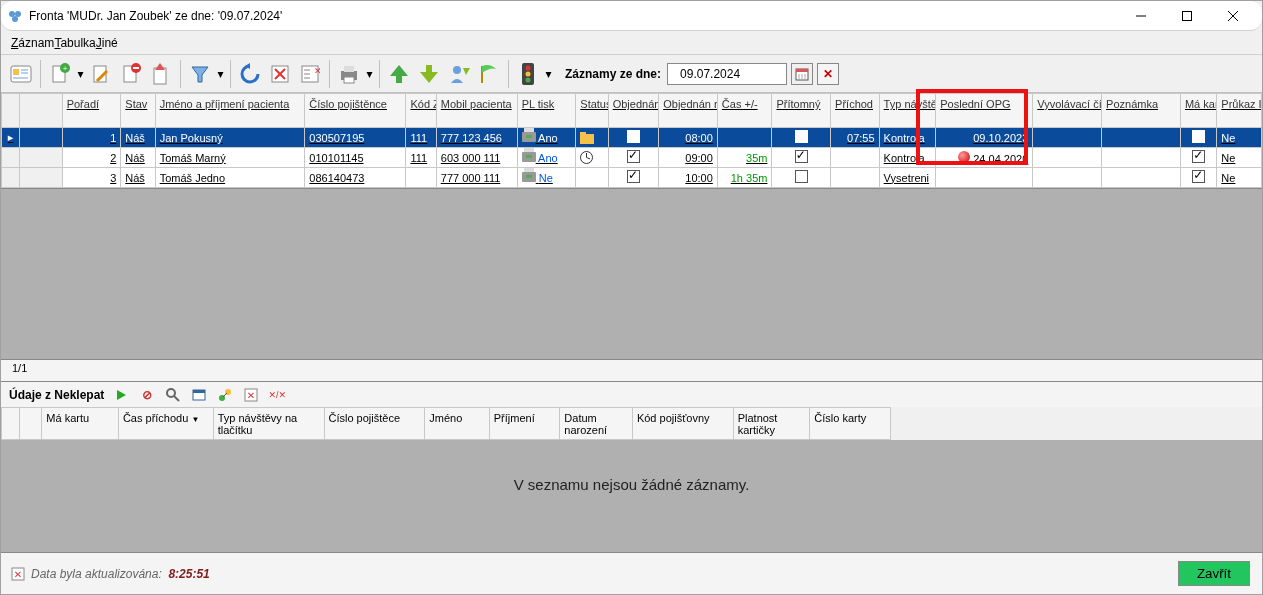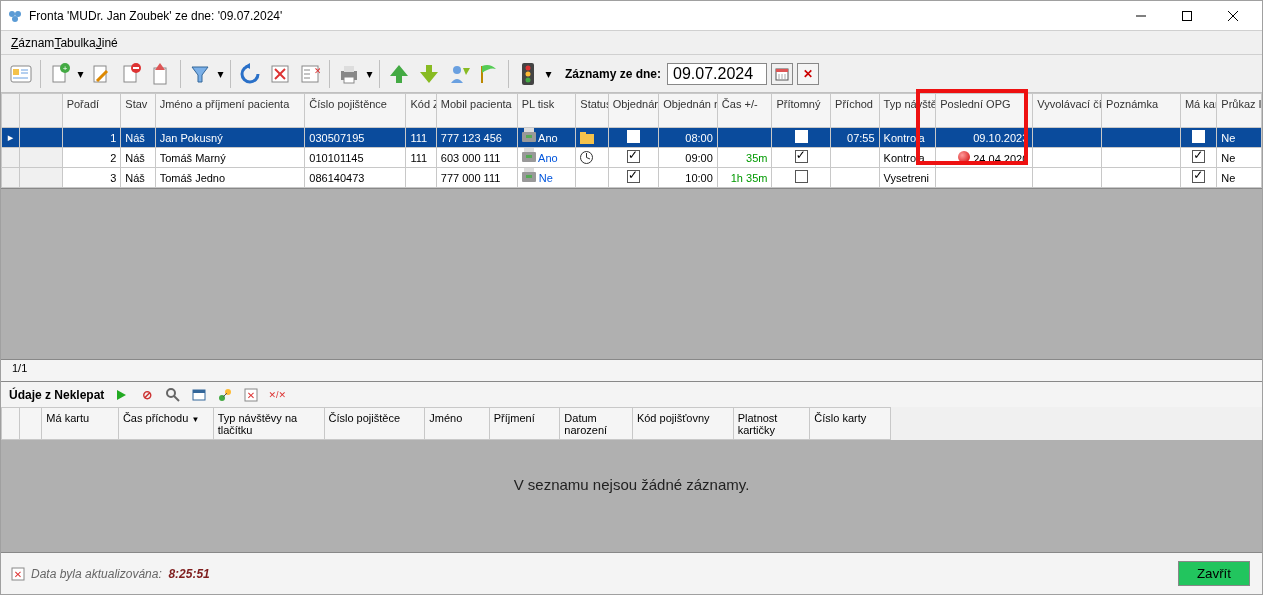--- a/index.html
+++ b/index.html
@@ -1,34 +1,34 @@
 <!DOCTYPE html>
 <html><head>
 <meta charset="utf-8">
 <style>
 * { box-sizing: border-box; margin: 0; padding: 0; }
 body { font-family: "Segoe UI", Tahoma, sans-serif; font-size: 12px; background: #fff; overflow: hidden; }
 .window { width: 1263px; height: 595px; border: 1px solid #a0a0a0; display: flex; flex-direction: column; background: #f0f0f0; }
-.titlebar { height: 30px; display: flex; align-items: center; padding: 0 6px; background: #fff; border-bottom: 1px solid #d0d0d0; }
+.titlebar { height: 30px; display: flex; align-items: center; padding: 0 6px; background: #fff; border-bottom: 1px solid #d0d0d0; border-radius: 12px; }
 .titlebar .icon { width: 16px; height: 16px; margin-right: 6px; }
 .titlebar .title { flex: 1; font-size: 12px; }
 .titlebar .winbtn { width: 46px; height: 30px; display: flex; align-items: center; justify-content: center; cursor: pointer; }
 .menubar { height: 24px; display: flex; align-items: center; padding: 0 10px; background: #f0f0f0; border-bottom: 1px solid #d0d0d0; }
 .menubar .menuitem { cursor: pointer; }
 .menubar .underline { text-decoration: underline; }
 .toolbar { height: 38px; display: flex; align-items: center; padding: 2px 6px; gap: 2px; background: #f0f0f0; border-bottom: 1px solid #c0c0c0; }
 .toolbar .tbtn { width: 28px; height: 28px; display: flex; align-items: center; justify-content: center; border: 1px solid transparent; cursor: pointer; }
 .toolbar .sep { width: 1px; height: 28px; background: #c0c0c0; margin: 0 3px; }
 .toolbar .dd { width: 9px; display: flex; align-items: center; justify-content: center; cursor: pointer;}
 .toolbar .label { margin-left: 10px; margin-right: 4px; font-weight: bold; }
-.toolbar .dateinput { width: 100px; height: 22px; border: 1px solid #888; padding: 0 5px; font-size: 16px; }
+.toolbar .dateinput { width: 120px; height: 22px; border: 1px solid #888; padding: 0 12px; font-size: 12px; }
 .toolbar .calbtn, .toolbar .xbtn { width: 22px; height: 22px; border: 1px solid #888; display: flex; align-items: center; justify-content: center; cursor: pointer; margin-left: 2px; }
 .toolbar .xbtn { color: #c00; font-weight: bold; background:#f5f5f5;}
 .grid-area { flex: 0 0 auto; background: #f0f0f0; border-bottom: 1px solid #888; }
-.grid { width: 100%; border-collapse: collapse; background: #fff; table-layout: fixed; }
+.grid { width: 100%; border-collapse: collapse; background: #fff; table-layout: fixed; text-decoration: underline; }
 .grid th, .grid td { border: 1px solid #c8c8c8; padding: 2px 4px; font-size: 11px; text-align: left; white-space: nowrap; overflow: hidden; height: 20px; }
 .grid th { background: #f5f5f5; font-weight: normal; color:#333; height: 34px; vertical-align: top; padding-top:4px;}
 .grid tr.selected td { background: #0a4b9c; color: #fff; }
 .grid .rowhead { width: 18px; background: #f0f0f0; text-align: center; }
 .grid .num { text-align: right; }
 .grid .center { text-align: center; }
 .filler { flex: 1; background: #b0b0b0; }
 .pager { height: 22px; background: #f4f4f4; border-top: 1px solid #888; padding: 2px 11px; font-size: 11px; }
 .lower-header { height: 26px; background: #f4f4f4; border-top: 1px solid #888; display: flex; align-items: center; padding: 0 8px; gap: 8px; }
 .lower-header .title { font-weight: bold; }

